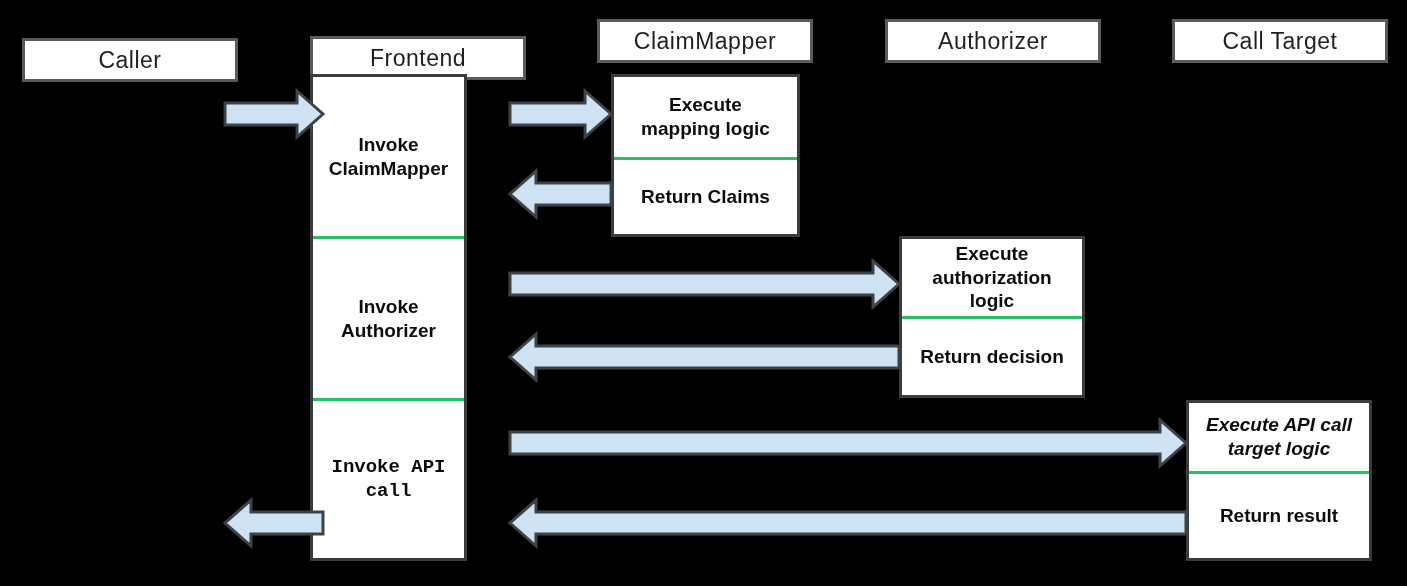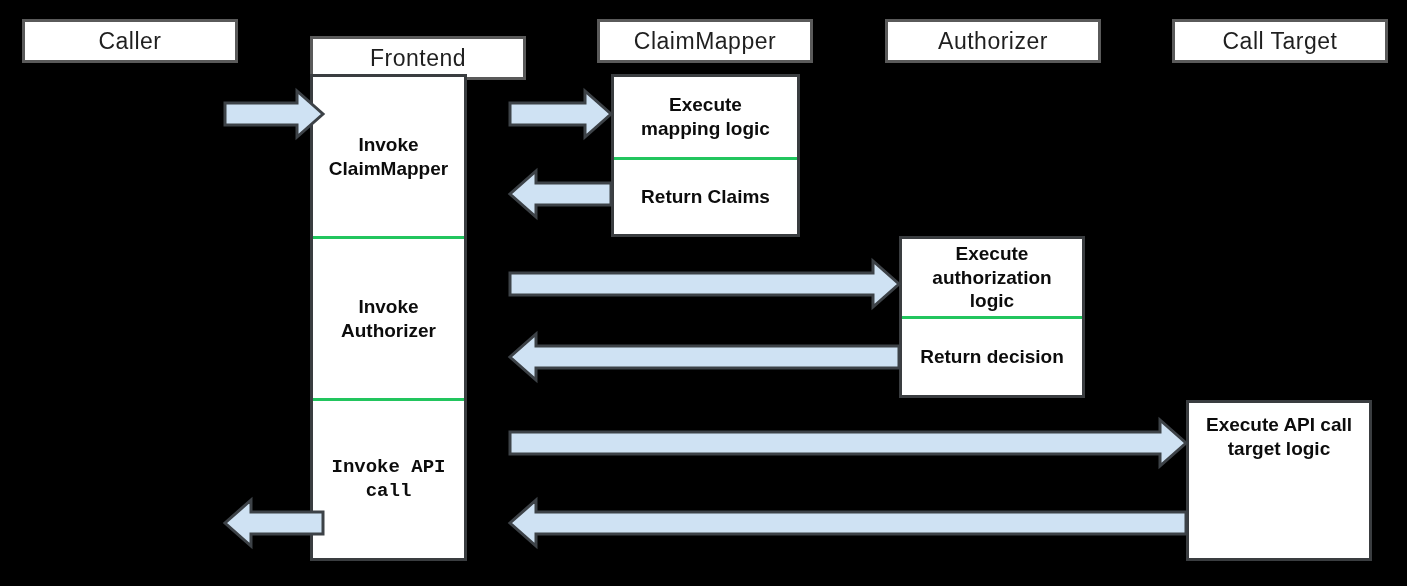--- a/index.html
+++ b/index.html
@@ -27,21 +27,21 @@
     display: flex;
     align-items: center;
     justify-content: center;
     font-size: 23px;
     font-weight: 400;
     letter-spacing: 0.5px;
     color: #1f1f1f;
     white-space: pre-line;
     text-align: center;
   }
-  .hdr-caller      { left: 22px; }
+  .hdr-caller      { left: 22px; margin-top: 19px; }
   .hdr-frontend    { left: 310px; margin-top: 17px; }
   .hdr-claimmapper { left: 597px; }
   .hdr-authorizer  { left: 885px; }
   .hdr-calltarget  { left: 1172px; }
 
   
   .box {
     position: absolute;
     background: #ffffff;
     border: 3px solid #3a3d40;
@@ -69,21 +69,21 @@
   .frontend-box .s1 { height: 159px; }
   .frontend-box .s2 { height: 162px; }
   .frontend-box .s3 { flex: 1; font-family: Liberation Mono, monospace; }
   .cm-box   { left: 611px;  top: 74px;  width: 189px; height: 163px; }
   .cm-box .s1   { height: 80px; }
   .cm-box .s2   { flex: 1; }
   .auth-box { left: 899px;  top: 236px; width: 186px; height: 162px; }
   .auth-box .s1 { height: 77px; }
   .auth-box .s2 { flex: 1; }
   .ct-box   { left: 1186px; top: 400px; width: 186px; height: 161px; }
-  .ct-box .s1   { height: 68px; }
+  .ct-box .s1   { height: 68px; font-style: italic; }
   .ct-box .s2   { flex: 1; }
 
   
   .arrows {
     position: absolute;
     left: 0;
     top: 0;
     pointer-events: none;
   }
   .arrows polygon {
@@ -121,20 +121,21 @@
   <div class="box auth-box">
     <div class="sect s1">Execute
 authorization
 logic</div>
     <div class="sect s2 divider">Return decision</div>
   </div>
 
   <div class="box ct-box">
     <div class="sect s1">Execute API call
 target logic</div>
+    <div class="sect s2 divider">Return result</div>
   </div>
 
   <svg class="arrows" width="1407" height="586" viewBox="0 0 1407 586">
     <polygon points="225,103 297,103 297,91 323,114 297,137 297,125 225,125"></polygon>
     <polygon points="510,103 585,103 585,91 611,114 585,137 585,125 510,125"></polygon>
     <polygon points="611,183 536,183 536,171 510,194 536,217 536,205 611,205"></polygon>
     <polygon points="510,273 873,273 873,261 899,284 873,307 873,295 510,295"></polygon>
     <polygon points="899,346 536,346 536,334 510,357 536,380 536,368 899,368"></polygon>
     <polygon points="510,432 1160,432 1160,420 1186,443 1160,466 1160,454 510,454"></polygon>
     <polygon points="1186,512 536,512 536,500 510,523 536,546 536,534 1186,534"></polygon>

